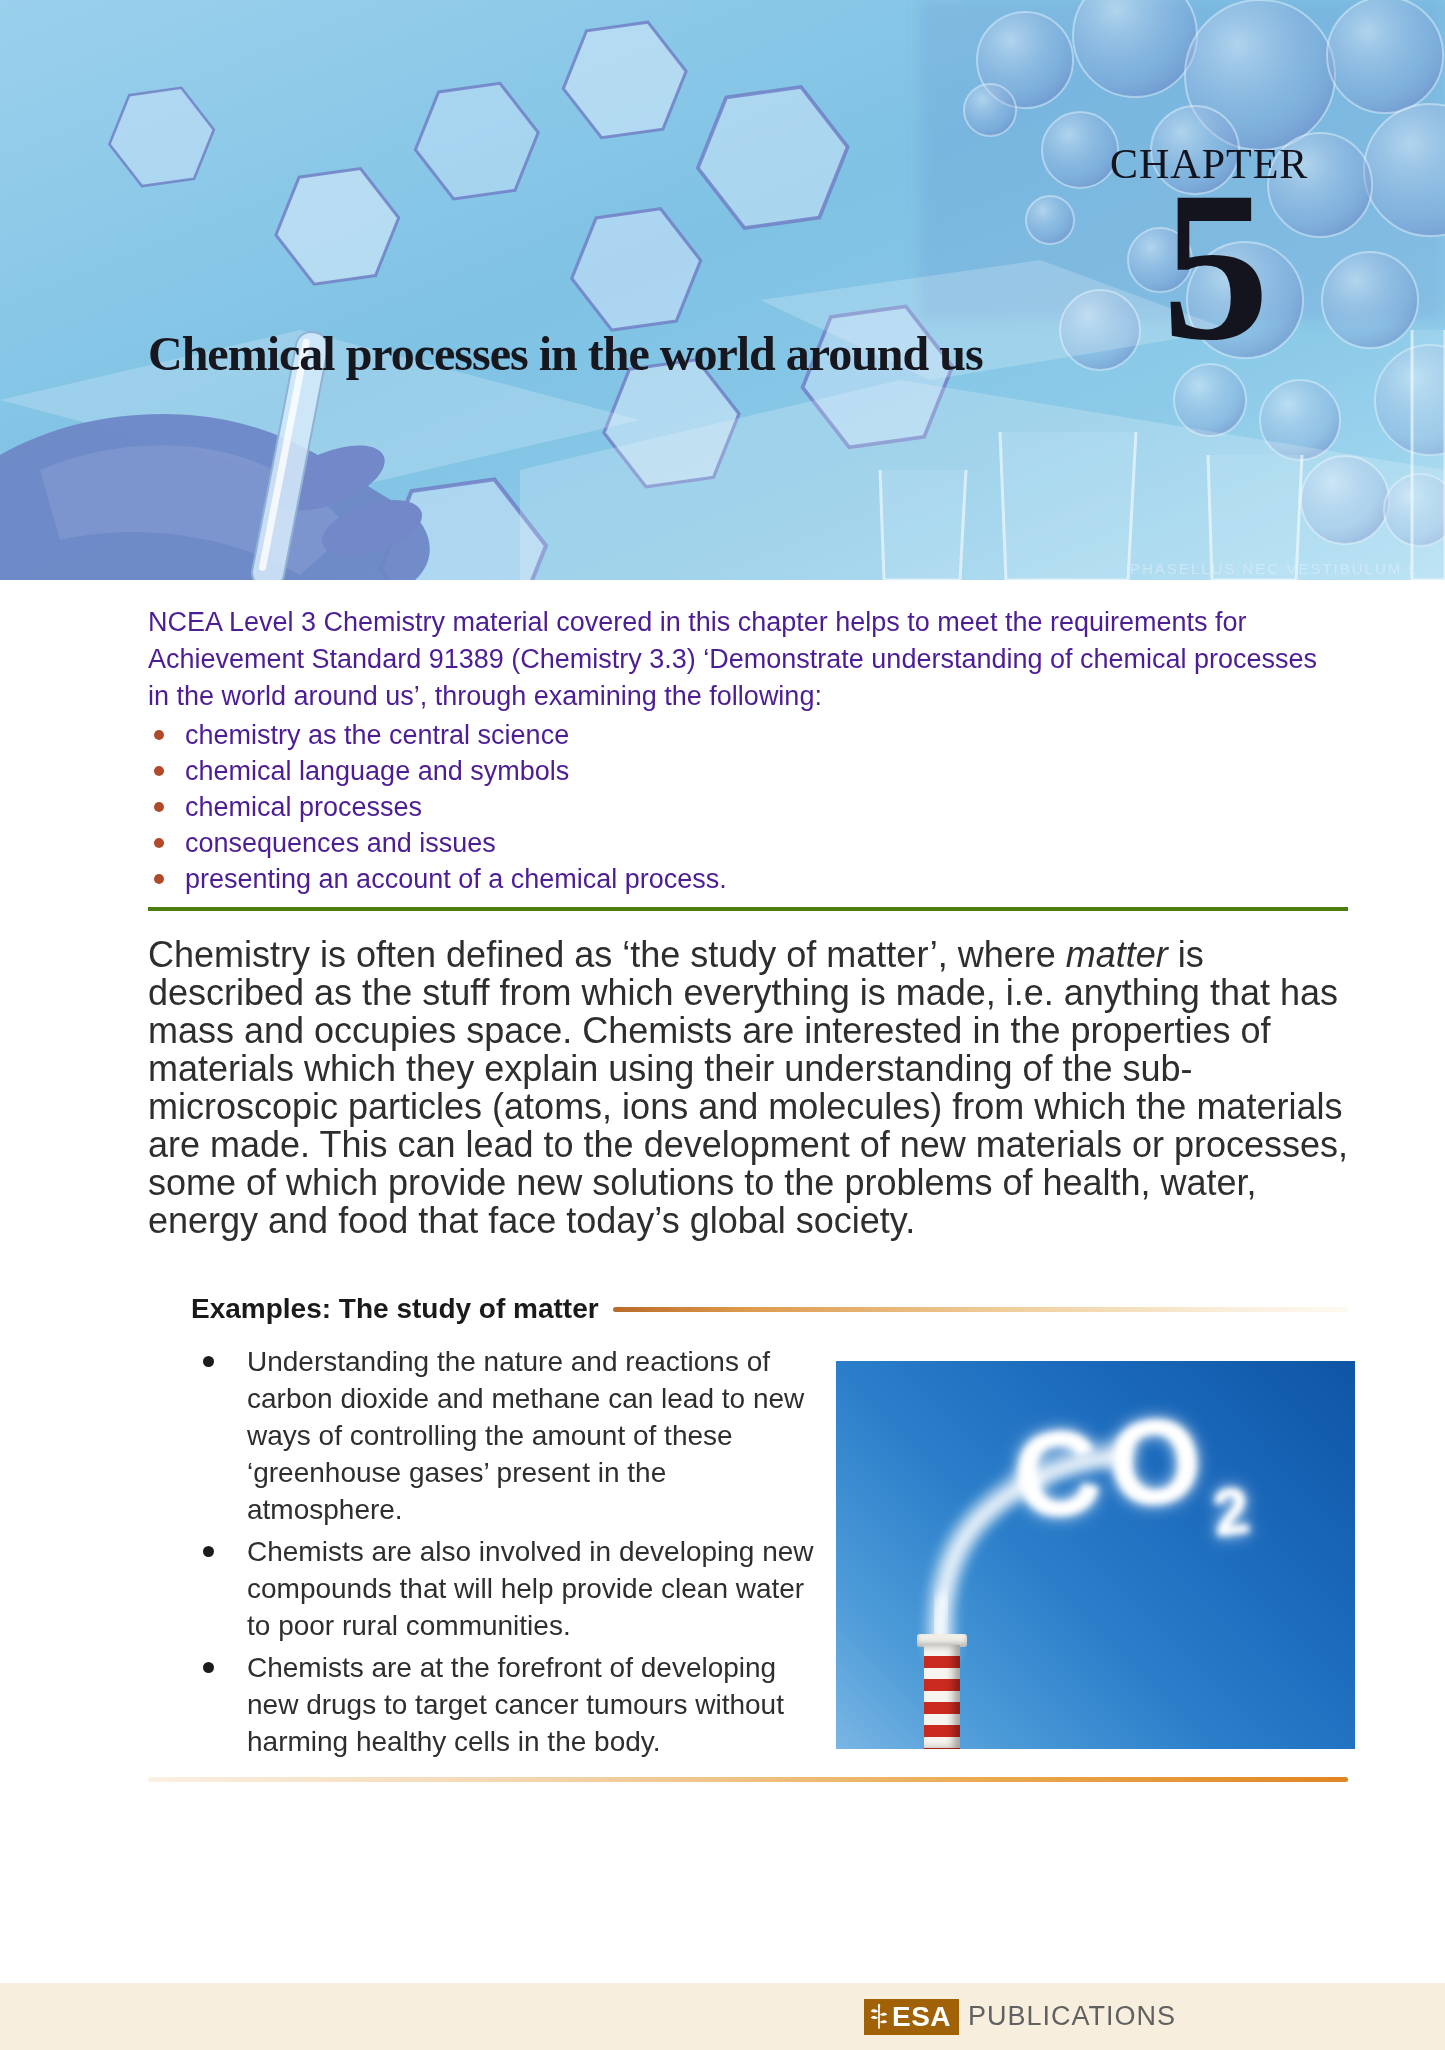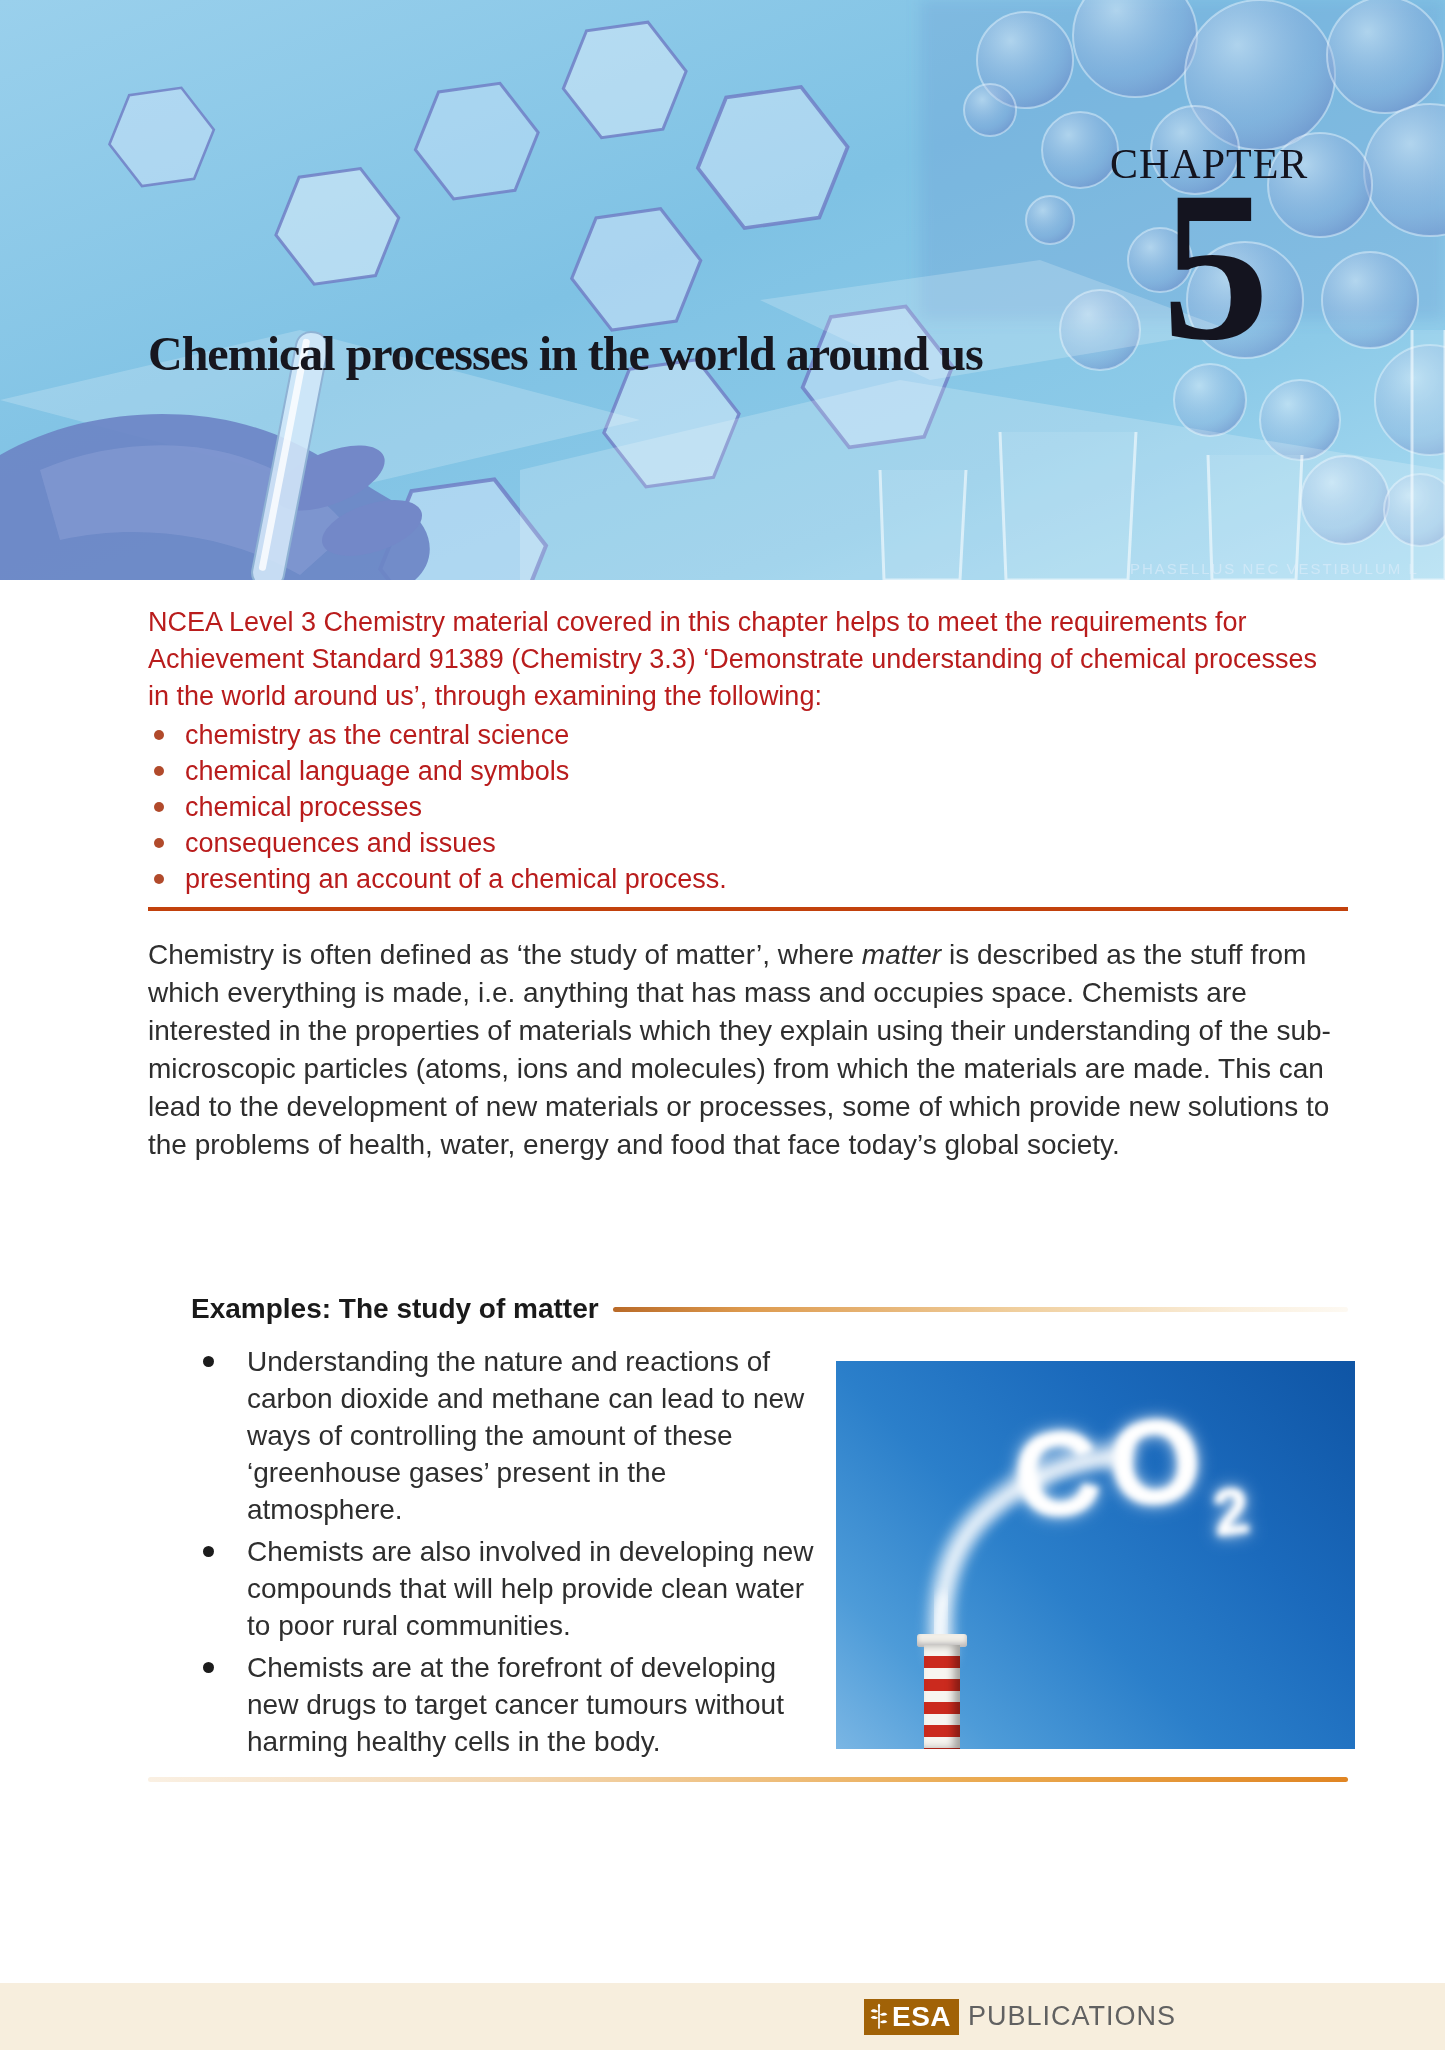--- a/index.html
+++ b/index.html
@@ -28,37 +28,37 @@
     letter-spacing:-1px; color:#17171f; white-space:nowrap;
   }
   .banner-watermark {
     position:absolute; left:1130px; top:560px; font-size:15px; letter-spacing:2px;
     color:rgba(225,238,252,0.55); white-space:nowrap;
   }
 
   
   .standard-block {
     position:absolute; left:148px; top:604px; width:1200px;
-    color:#b91c1c; font-size:27px; line-height:37px;
-    border-bottom:4px solid #c2410c; padding-bottom:10px;
+    color:#4c1d95; font-size:27px; line-height:37px;
+    border-bottom:4px solid #4d7c0f; padding-bottom:10px;
   }
   .standard-block p { width:1180px; }
   .standard-list { list-style:none; margin-top:2px; }
   .standard-list li { position:relative; padding-left:37px; line-height:36px; }
   .standard-list li::before {
     content:""; position:absolute; left:6px; top:13px; width:10px; height:10px;
     border-radius:50%; background:#b14a2b;
   }
 
   
   .introduction { position:absolute; left:148px; top:920px; width:1205px; }
   .introduction h2 {
     font-size:47px; font-weight:bold; color:#b5482b; line-height:1; letter-spacing:-1px;
   }
-  .introduction p { margin-top:16px; color:#2e2e2e; font-size:28px; line-height:38px; }
+  .introduction p { margin-top:16px; color:#2e2e2e; font-size:36px; line-height:38px; }
   .italic { font-style:italic; }
 
   
   .examples { position:absolute; left:191px; top:1293px; width:1157px; }
   .examples-head { display:flex; align-items:center; }
   .examples-head h3 { font-size:28px; font-weight:bold; color:#1a1a1a; white-space:nowrap; }
   .examples-rule {
     flex:1; height:5px; margin-left:14px; border-radius:3px;
     background:linear-gradient(to right,#b96a28 0%,#dd9a4e 18%,#f0cf9e 55%,#faefdd 85%,#fdf9f2 100%);
   }

